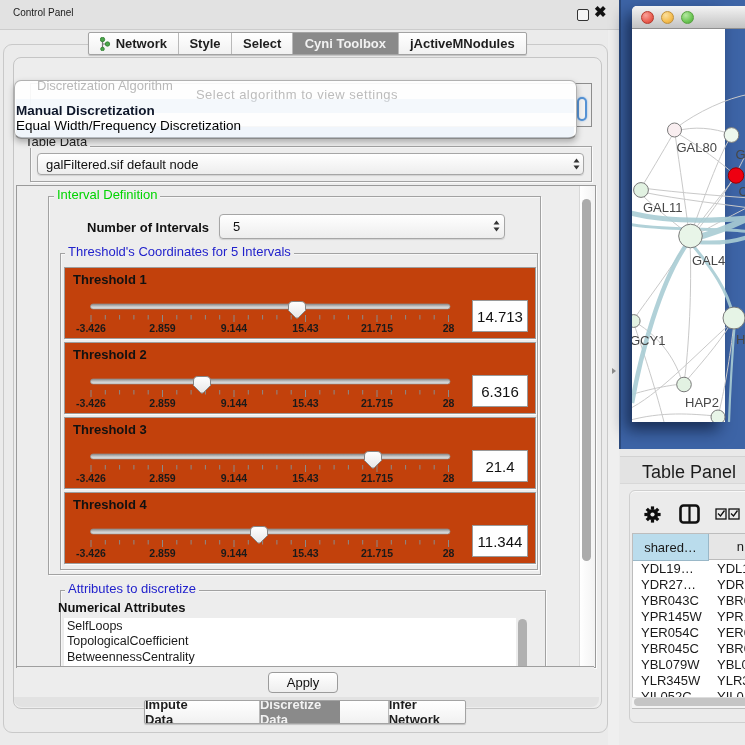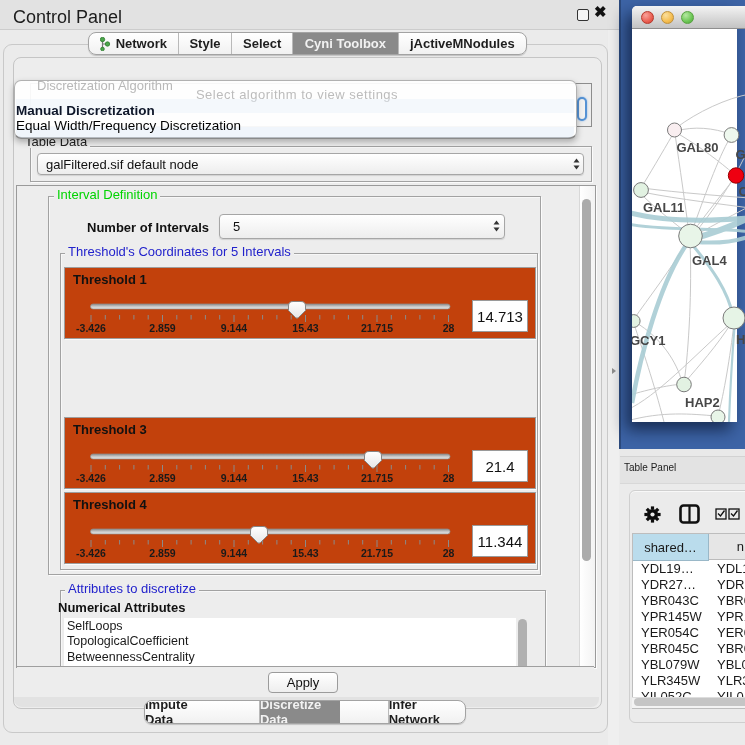--- a/index.html
+++ b/index.html
@@ -1,24 +1,24 @@
 <!DOCTYPE html>
 <html><head>
 <meta charset="utf-8">
 <style>
   html,body{margin:0;padding:0;}
   body{width:745px;height:745px;overflow:hidden;font-family:"Liberation Sans",sans-serif;background:#ebebeb;position:relative;}
   .abs{position:absolute;}
   
   #titlebar{left:0;top:0;width:619px;height:29px;background:#e2e2e2;border-bottom:1px solid #cccccc;}
-  #titlebar .t{left:13px;top:7px;font-size:18px;color:#1c1c1c;}
+  #titlebar .t{left:13px;top:7px;font-size:10px;color:#1c1c1c;}
   #float-ic{left:577px;top:9px;width:10px;height:10px;border:1.6px solid #333;border-radius:2px;background:#f5f5f5;}
   #close-ic{left:594px;top:3px;font-size:15px;font-weight:bold;color:#111;}
   
-  .seg{display:flex;border:1px solid #a3a3a3;border-radius:8px;overflow:hidden;background:linear-gradient(#ffffff,#f1f1f1);box-shadow:0 1px 1px rgba(0,0,0,0.18);}
+  .seg{display:flex;border:1px solid #a3a3a3;border-radius:2px;overflow:hidden;background:linear-gradient(#ffffff,#f1f1f1);box-shadow:0 1px 1px rgba(0,0,0,0.18);}
   .seg .s{font-size:13px;font-weight:600;color:#1e1e1e;display:flex;align-items:center;justify-content:center;border-left:1px solid #b9b9b9;}
   .seg .s:first-child{border-left:none;}
   .seg .sel{background:#8a8a8a;color:#f2f2f2;}
   
   #panelA{left:3px;top:44px;width:603px;height:687px;background:#ebebeb;border:1px solid #c9c9c9;border-radius:9px;}
   #panelB{left:13px;top:57px;width:587px;height:650px;background:#ededed;border:1px solid #c5c5c5;border-radius:8px;}
   .groupbox{border:1px solid #a2a2a2;box-shadow:1px 1px 0 rgba(255,255,255,0.75), inset 1px 1px 0 rgba(255,255,255,0.55);}
   .glabel{font-size:13px;background:#ededed;padding:0 3px;line-height:13px;}
   
   .combo{background:linear-gradient(#ffffff,#ededed);border:1px solid #a6a6a6;border-radius:4px;box-shadow:0 1px 1px rgba(0,0,0,0.12);}
@@ -36,21 +36,21 @@
   #attrlist{left:47px;top:432px;width:452px;height:48px;background:#ffffff;font-size:12.5px;color:#1a1a1a;}
   #attrlist div{padding:1.5px 0 1.5px 3px;line-height:12.9px;}
   
   #applybar{left:17px;top:666px;width:577px;height:31px;border-top:1px solid #9f9f9f;background:#ededed;}
   #applybtn{left:268px;top:672px;width:68px;height:19px;background:linear-gradient(#ffffff,#eeeeee);border:1px solid #9b9b9b;border-radius:4px;font-size:13px;color:#111;display:flex;align-items:center;justify-content:center;}
   #bstrip{left:14px;top:697px;width:585px;height:10px;background:#e2e2e2;border-radius:0 0 8px 8px;}
   
   #popup{left:14px;top:80px;width:561px;height:56px;background:rgba(255,255,255,0.93);border:1px solid rgba(145,145,145,0.7);border-bottom:2px solid #8a8a8a;border-radius:7px;box-shadow:0 3px 6px rgba(0,0,0,0.28);}
   
   #bluezone{left:619px;top:0;width:126px;height:449px;background:#3d64a6;border-left:2px solid #2c4a7d;}
-  #macwin{left:632px;top:6px;width:105px;height:416px;background:#ffffff;border-radius:5px 0 0 0;box-shadow:-6px 8px 16px rgba(5,15,40,0.65);font-weight:bold;}
+  #macwin{left:632px;top:6px;width:93px;height:416px;background:#ffffff;border-radius:5px 0 0 0;box-shadow:-6px 8px 16px rgba(5,15,40,0.65);}
   #mactitle{left:0;top:0;width:113px;height:22px;border-radius:5px 0 0 0;background:linear-gradient(#f3f3f3,#c3c3c3);border-bottom:1px solid #8f8f8f;}
   .light{width:11px;height:11px;border-radius:50%;top:5px;}
   
   #tp-title{left:620px;top:449px;width:125px;height:33px;background:#e9e9e9;}
   #tp-bar{left:620px;top:456px;width:125px;height:26px;background:#e3e3e3;border-top:1px solid #d2d2d2;border-bottom:1px solid #d8d8d8;}
   #tp-panel{left:629px;top:490px;width:116px;height:231px;background:#ebebeb;border:1px solid #cfcfcf;border-radius:6px 0 0 6px;box-shadow:inset 0 1px 0 #f8f8f8;}
   #tbl{left:632px;top:533px;width:113px;height:174px;background:#ffffff;border:1px solid #bdbdbd;border-right:none;}
   .hdr{position:absolute;top:0;height:26px;font-size:13px;color:#1a1a1a;display:flex;align-items:center;justify-content:center;}
   .row{position:absolute;left:0;width:113px;height:16px;font-size:13px;color:#1a1a1a;}
 </style>
@@ -168,20 +168,28 @@
   <div class="abs glabel" style="left:48px;top:59px;color:#2222cc;">Threshold's Coordinates for 5 Intervals</div>
 
   <div class="tpanel abs" style="top:81px;">
       <div class="tt">Threshold 1</div>
       <svg class="abs" style="left:0;top:0;" width="468" height="68" viewBox="0 0 468 68">
         <use href="#sl"></use>
         <use href="#th" transform="translate(232,33)"></use>
       </svg>
       <div class="vbox">14.713</div>
     </div>
+  <div class="tpanel abs" style="top:156px;">
+      <div class="tt">Threshold 2</div>
+      <svg class="abs" style="left:0;top:0;" width="468" height="68" viewBox="0 0 468 68">
+        <use href="#sl"></use>
+        <use href="#th" transform="translate(137,33)"></use>
+      </svg>
+      <div class="vbox">6.316</div>
+    </div>
   <div class="tpanel abs" style="top:231px;">
       <div class="tt">Threshold 3</div>
       <svg class="abs" style="left:0;top:0;" width="468" height="68" viewBox="0 0 468 68">
         <use href="#sl"></use>
         <use href="#th" transform="translate(308,33)"></use>
       </svg>
       <div class="vbox">21.4</div>
     </div>
   <div class="tpanel abs" style="top:306px;">
       <div class="tt">Threshold 4</div>
@@ -282,21 +290,21 @@
       <text x="60" y="237">GAL4</text>
       <text x="-2" y="317">GCY1</text>
       <text x="104" y="316">H</text>
       <text x="53" y="378.5">HAP2</text>
     </g>
   </svg>
 </div>
 
 <div id="tp-title" class="abs"></div>
 <div id="tp-bar" class="abs">
-    <div class="abs" style="left:4px;top:5px;font-size:10px;color:#1c1c1c;">Table Panel</div>
+    <div class="abs" style="left:22px;top:5px;font-size:18px;color:#1c1c1c;">Table Panel</div>
   </div>
 <div id="tp-panel" class="abs"></div>
 
 <svg class="abs" style="left:644px;top:506px;" width="17" height="17" viewBox="0 0 17 17">
   <g fill="#0d0d0d">
     <circle cx="8.5" cy="8.5" r="5.6"></circle>
     <g>
       <rect x="6.9" y="0.4" width="3.2" height="3"></rect>
       <rect x="6.9" y="13.6" width="3.2" height="3"></rect>
       <rect x="0.4" y="6.9" width="3" height="3.2"></rect>

